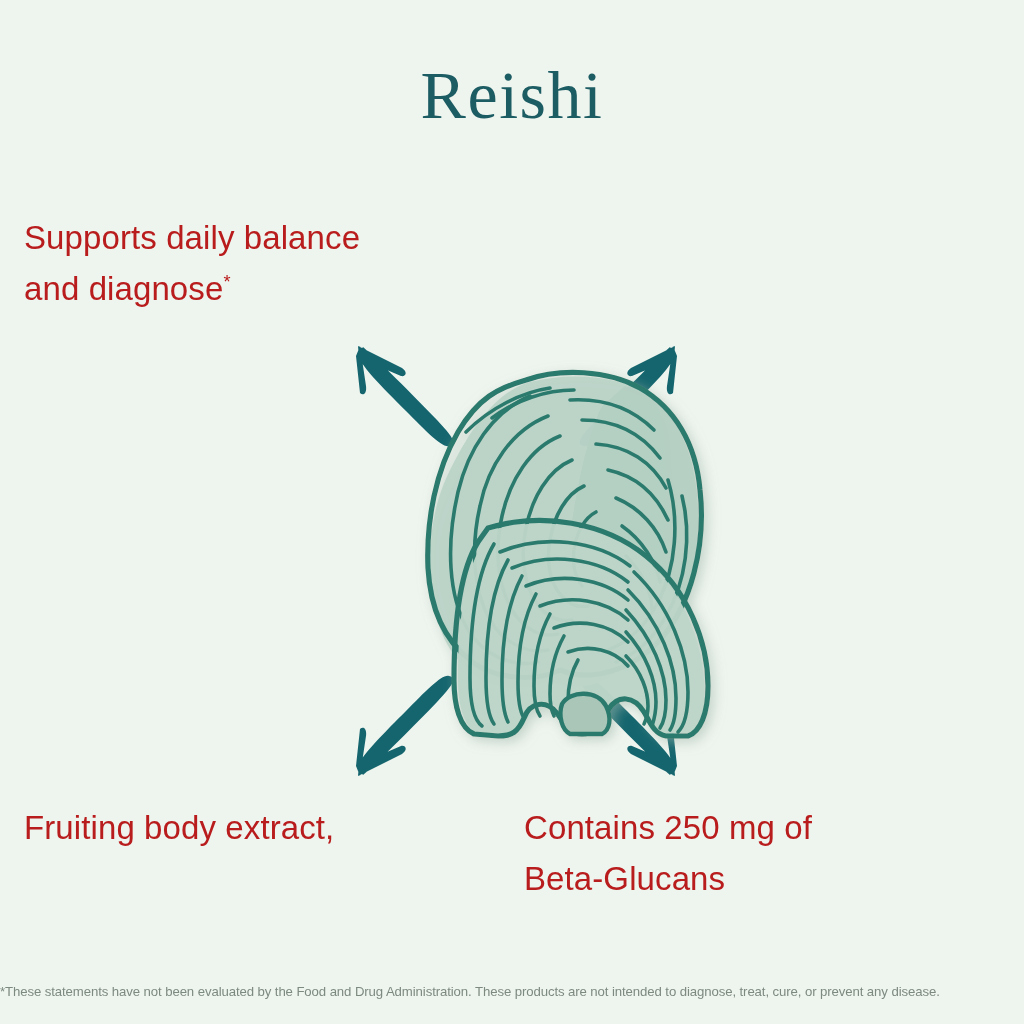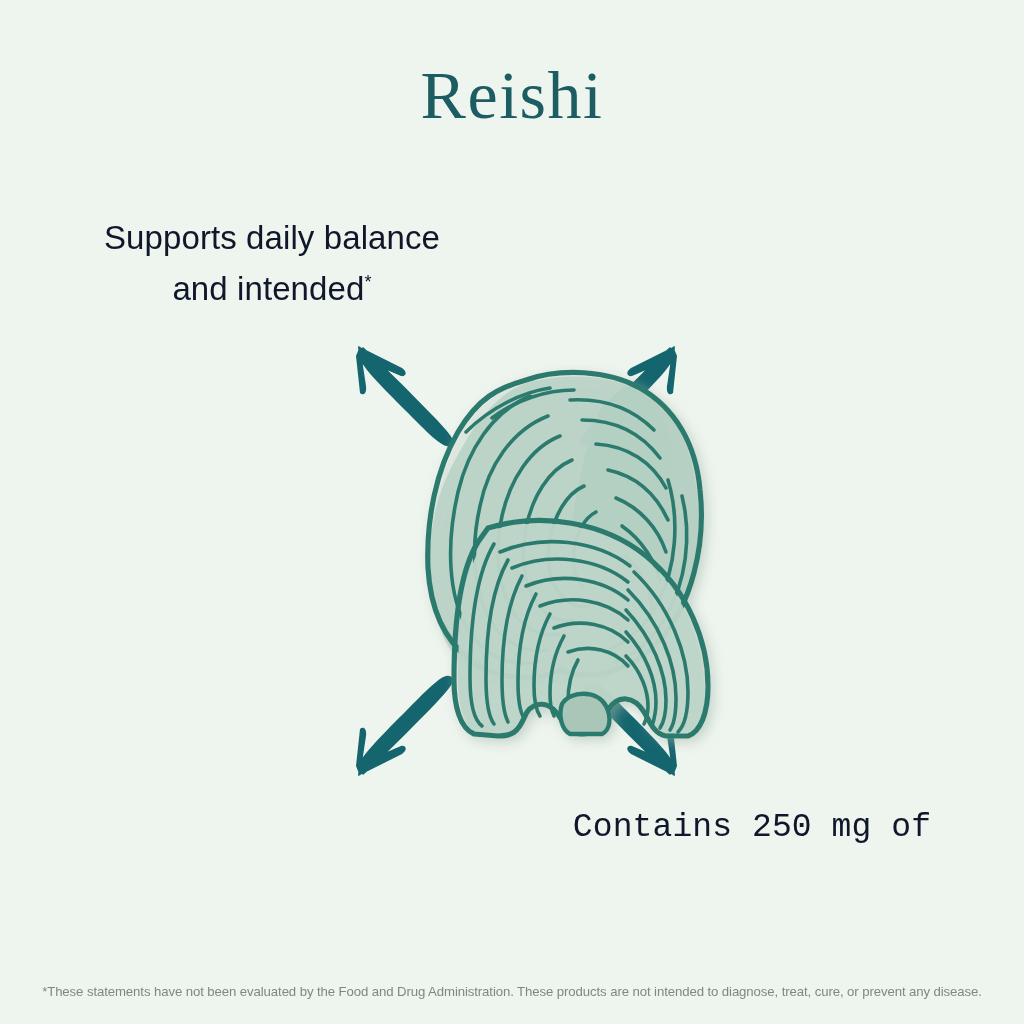--- a/index.html
+++ b/index.html
@@ -32,33 +32,32 @@
     font-size: 68px;
     font-weight: 400;
     letter-spacing: 1.5px;
     color: #1c5c63;
     line-height: 1.1;
   }
 
   
   .benefit {
     position: absolute;
-    text-align: center;
-    color: #0f172a;
+    color: #b91c1c;
     font-size: 33px;
     font-weight: 400;
     line-height: 1.55;
     letter-spacing: 0.1px;
   }
   .benefit .line { display: block; white-space: nowrap; }
 
   .benefit-tl { top: 212px; left: 24px;  width: 496px; }
   .benefit-tr { top: 212px; left: 504px; width: 496px; }
   .benefit-bl { top: 802px; left: 24px;  width: 496px; }
-  .benefit-br { top: 802px; left: 504px; width: 496px; font-family: Liberation Mono, monospace; }
+  .benefit-br { top: 802px; left: 524px; width: 496px; }
 
   .sup {
     font-size: 0.55em;
     vertical-align: super;
     line-height: 0;
   }
 
   
   .stage {
     position: absolute;
@@ -68,45 +67,46 @@
     height: 480px;
   }
   .stage svg { display: block; width: 570px; height: 480px; }
 
   
   .disclaimer {
     position: absolute;
     left: 0;
     top: 984px;
     width: 1024px;
-    text-align: center;
     font-size: 13.2px;
     color: #7d8a80;
     letter-spacing: -0.1px;
     white-space: nowrap;
   }
 </style>
 </head>
 <body>
 
 <div class="page">
 
   <div class="title">Reishi</div>
 
   <div class="benefit benefit-tl">
     <span class="line">Supports daily balance</span>
-    <span class="line"><span>and intended</span><span class="sup">*</span></span>
+    <span class="line"><span>and diagnose</span><span class="sup">*</span></span>
   </div>
 
 
   <div class="benefit benefit-bl">
+    <span class="line">Fruiting body extract,</span>
   </div>
 
   <div class="benefit benefit-br">
     <span class="line">Contains 250 mg of</span>
+    <span class="line">Beta-Glucans</span>
   </div>
 
   <div class="stage">
     <svg viewBox="0 0 570 480" xmlns="http://www.w3.org/2000/svg">
       <defs>
         <filter id="softshadow" x="-25%" y="-25%" width="150%" height="150%">
           <feGaussianBlur in="SourceAlpha" stdDeviation="6"></feGaussianBlur>
           <feOffset dx="4" dy="4" result="off"></feOffset>
           <feFlood flood-color="#9fb9ab" flood-opacity="0.55"></feFlood>
           <feComposite in2="off" operator="in"></feComposite>

